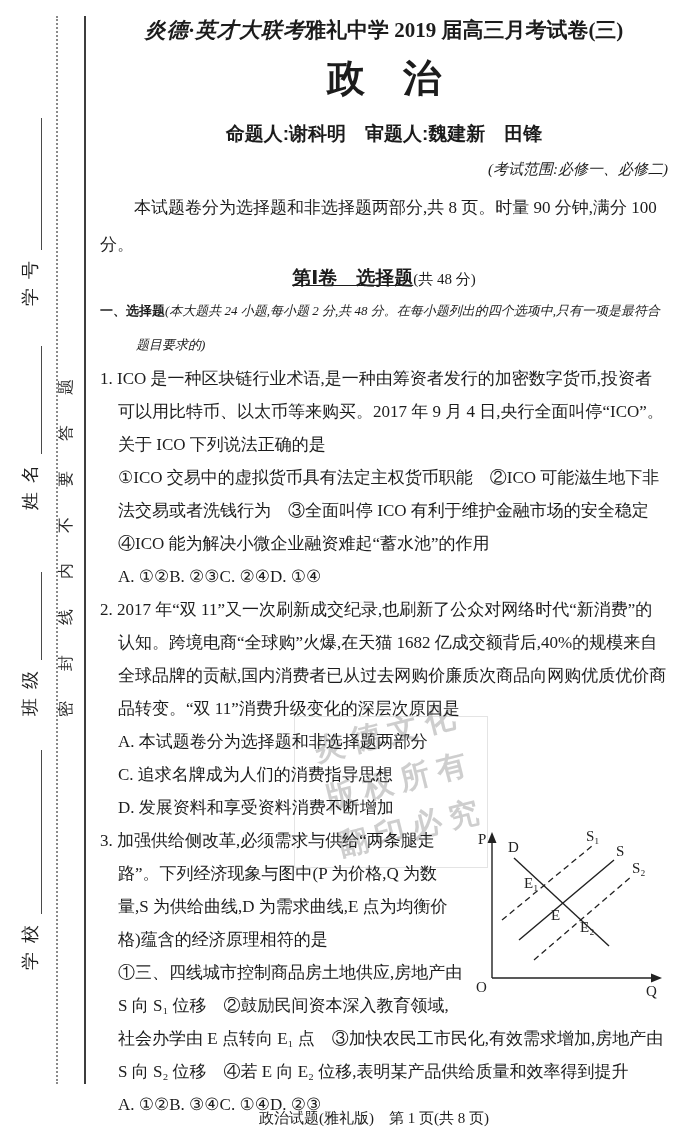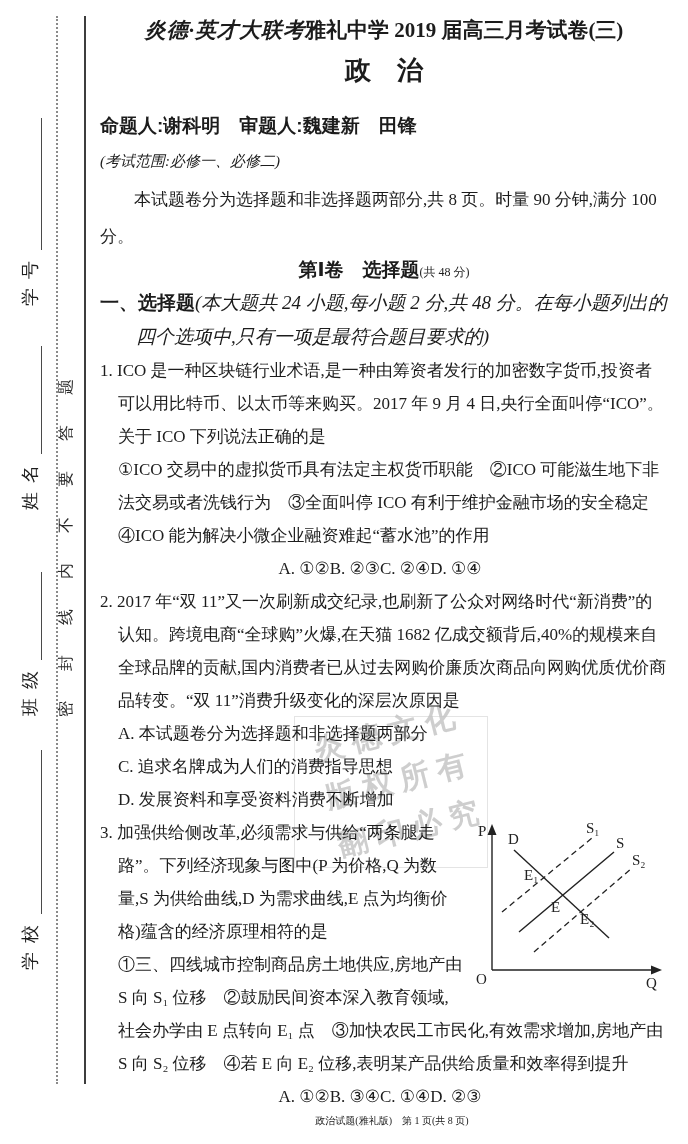--- a/index.html
+++ b/index.html
@@ -42,56 +42,56 @@
     font-family:"Liberation Serif",serif;
   }
 
   
   .content { position:absolute; left:100px; top:16px; width:568px; }
 
   .header-line { text-align:center; font-size:21px; white-space:nowrap; }
   .series   { font-weight:bold; font-style:italic; letter-spacing:1px; }
   .exam-name{ font-weight:600;margin-top:35px; }
 
-  .subject  { text-align:center; font-size:26px; font-weight:bold; margin-top:9px;
+  .subject  { text-align:center; font-size:38px; font-weight:bold; margin-top:9px;
     font-family:"Liberation Sans","DejaVu Sans",sans-serif; }
-  .setters  { font-size:19px; font-weight:bold; margin-top:25px;
+  .setters  { text-align:center; font-size:19px; font-weight:bold; margin-top:17px;
     font-family:"Liberation Sans","DejaVu Sans",sans-serif; }
-  .scope    { text-align:left; font-size:15px; font-style:italic; margin-top:13px; }
+  .scope    { text-align:right; font-size:15px; font-style:italic; margin-top:13px; }
 
   .score-row { text-align:right; margin-top:8px; font-size:18px; font-weight:bold;
     font-family:"Liberation Sans","DejaVu Sans",sans-serif; }
   .score-blank { display:inline-block; width:66px; height:13px;
     border-bottom:2px solid #9a9a9a; }
 
   .intro { margin-top:10px; font-size:17px; line-height:37px; text-indent:2em; }
 
   .section-title { text-align:center; margin-top:2px; font-size:19px; }
-  .section-bold { font-weight:bold; font-family:"Liberation Sans","DejaVu Sans",sans-serif; }
-  .section-note { font-size:12px; }
-
-  .instructions { font-size:19px; line-height:34px; padding-left:36px; text-indent:-36px;
+  .section-bold { font-weight:bold; font-family:"Liberation Sans","DejaVu Sans",sans-serif;text-decoration:underline; }
+  .section-note { font-size:15px; }
+
+  .instructions { font-size:13px; line-height:34px; padding-left:36px; text-indent:-36px;
     margin-top:3px; }
   .instr-lead { font-weight:bold; font-family:"Liberation Sans","DejaVu Sans",sans-serif; }
   .instr-body { font-style:italic; }
 
   .question { font-size:17px; line-height:33px; padding-left:18px; }
   .q-stem   { text-indent:-18px; }
-  .q-options-row { display:flex; justify-content:center; padding-right:26px; }
+  .q-options-row { display:flex; justify-content:flex-start; padding-right:26px; }
   .q-options-row span { white-space:nowrap; }
 
   
   .figure { float:right; width:196px; height:182px; margin:2px 0 2px 8px; }
   .figure svg { width:100%; height:100%; }
   .figure text { font-family:"Liberation Serif","DejaVu Serif",serif; font-size:15px;
     fill:#222; }
   .clear { clear:both; }
 
-  .footer { position:absolute; left:108px; bottom:16px; width:568px;
-    text-align:center; font-size:10px; }
+  .footer { position:absolute; left:90px; bottom:16px; width:568px;
+    text-align:center; font-size:15px; }
 </style>
 </head>
 <body>
 
 <div class="page">
 
   <div class="watermark-box"></div>
   <div class="watermark">
     <div>炎德文化</div>
     <div>版权所有</div>

